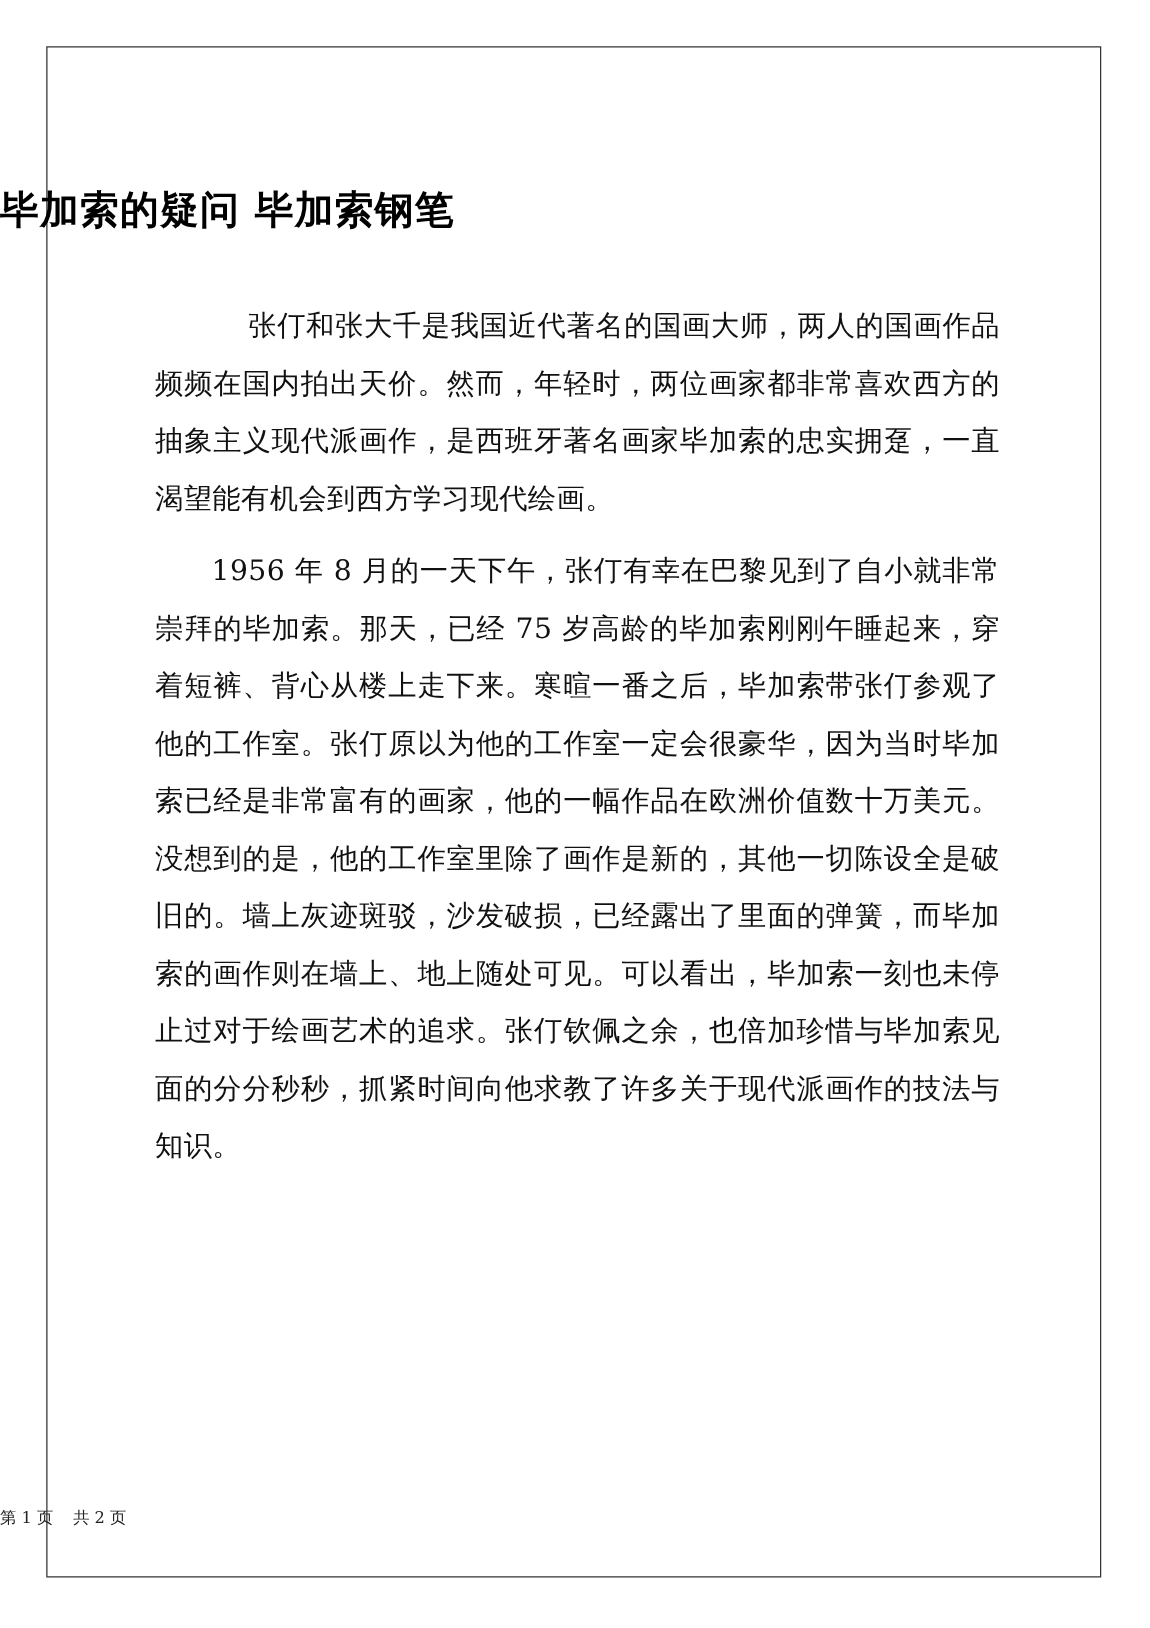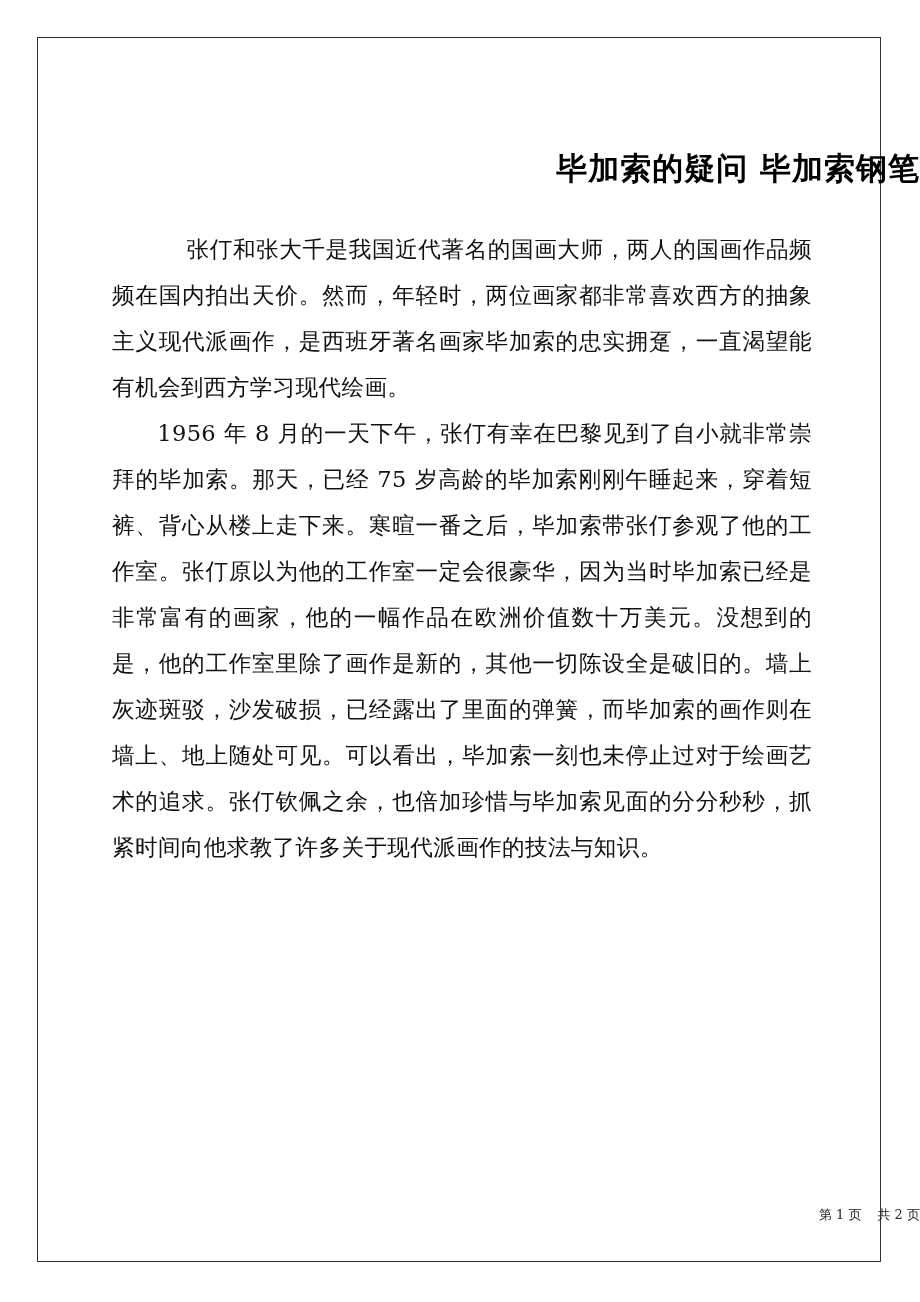--- a/index.html
+++ b/index.html
@@ -22,52 +22,52 @@
       width: 844px;
       height: 1225px;
       border: 1px solid #333333;
       box-sizing: border-box;
     }
     .title {
       position: absolute;
       left: 0;
       width: 920px;
       top: 142px;
-      text-align: right;
+      text-align: left;
       font-family: "DejaVu Sans", "Liberation Sans", sans-serif;
       font-weight: bold;
       font-size: 31px;
       letter-spacing: 1px;
       line-height: 52px;
       color: #000000;
     }
     .body-text {
       position: absolute;
       left: 112px;
       top: 226px;
       width: 700px;
     }
     .para {
-      margin: 0;
+      margin: 12px;
       font-size: 22.6px;
       line-height: 46px;
       text-align: justify;
       text-indent: 2em;
       letter-spacing: 0.35px;
       color: #111111;
     }
     .para.first {
       text-indent: 3.3em;
     }
     .footer {
       position: absolute;
       left: 0;
       width: 920px;
       top: 1205px;
-      text-align: right;
+      text-align: left;
       font-size: 13px;
       color: #222222;
       line-height: 20px;
     }
     .footer span {
       display: inline-block;
     }
     .footer .gap {
       width: 16px;
     }

